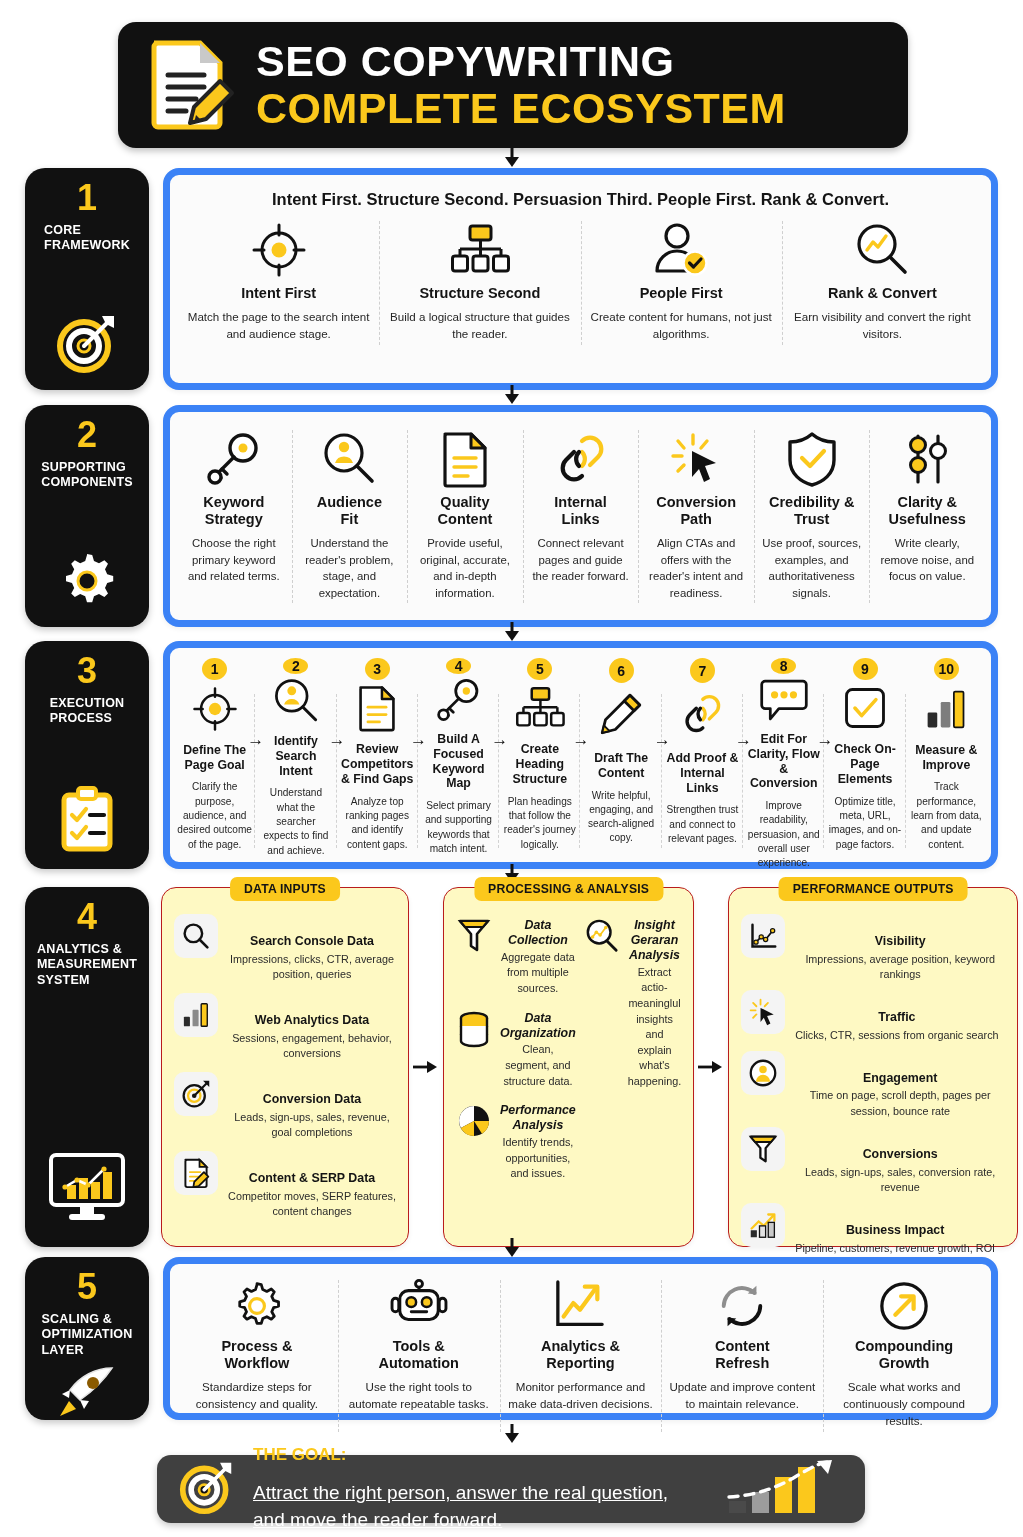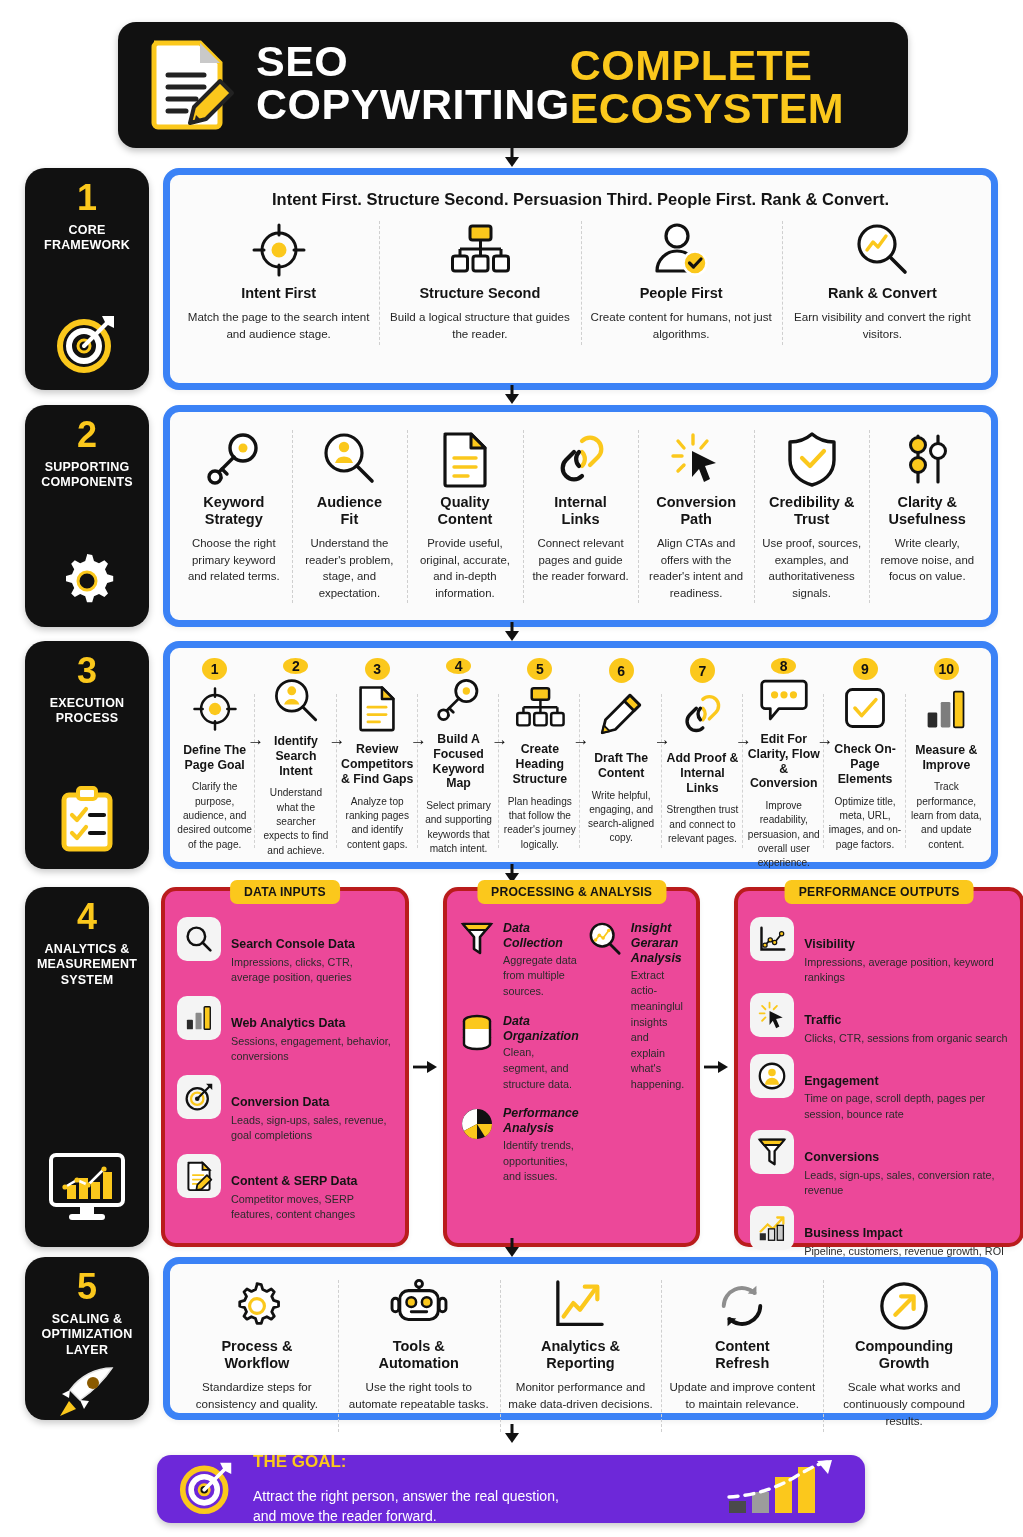--- a/index.html
+++ b/index.html
@@ -13,38 +13,38 @@
   }
   .page { width: 1023px; height: 1537px; padding: 0; position: relative; }
 
   
   .header {
     position: absolute; left: 118px; top: 22px; width: 790px; height: 126px;
     background: #111111; border-radius: 18px;
     display: flex; align-items: center; gap: 22px; padding: 0 28px;
     box-shadow: 0 3px 7px rgba(0,0,0,.25);
   }
-  .header .title-wrap { display: flex; flex-direction: row; line-height: 1.0; }
+  .header .title-wrap { display: flex; flex-direction: column; line-height: 1.0; }
   .t1 { color: #ffffff; font-size: 43px; font-weight: 700; letter-spacing: .5px; }
   .t2 { color: #FBC81C; font-size: 43px; font-weight: 700; letter-spacing: .5px; margin-top: 4px; }
 
   
   .conn { position: absolute; left: 501px; width: 22px; display: flex; justify-content: center; }
 
   
   .section { position: absolute; display: flex; align-items: stretch; }
   .badge {
     width: 124px; background: #111111; border-radius: 20px;
     display: flex; flex-direction: column; align-items: center;
     padding: 12px 8px 12px; color: #fff; flex: 0 0 124px;
     box-shadow: 0 3px 7px rgba(0,0,0,.22);
   }
   .badge .num { color: #FBC81C; font-size: 36px; font-weight: 700; line-height: 1; }
   .badge .lbl {
-    font-size: 12.5px; font-weight: 700; text-align: center; line-height: 1.22;
+    font-size: 12.5px; font-weight: 700; text-align: left; line-height: 1.22;
     margin-top: 7px; letter-spacing: .2px;
   }
   .badge .bicon { margin-top: auto; padding-top: 8px; }
 
   .panel {
     flex: 1; margin-left: 14px; background: #fbfbfb;
     border: 7px solid #3b82f6; border-radius: 16px;
     box-shadow: 0 2px 5px rgba(0,0,0,.06);
   }
 
@@ -96,23 +96,24 @@
   }
 
   
   #sec4 { left: 25px; top: 887px; width: 973px; height: 360px; }
   #sec4 .badge { padding-bottom: 20px; }
   #sec4 .panel {
     background: none; border: none; box-shadow: none; margin-left: 12px;
     display: flex; align-items: stretch; gap: 0;
   }
   .subpanel {
-    position: relative; background: #ec4899; border: 4px solid #b91c1c;
+    position: relative; background: #fef9c3; border: 1px solid #b91c1c;
     border-radius: 15px; padding: 26px 12px 10px;
     box-shadow: 0 2px 5px rgba(0,0,0,.06);
+    text-align: center;
   }
   .sp-tag {
     position: absolute; top: -11px; left: 50%; transform: translateX(-50%);
     background: #FBC81C; color: #141414; font-size: 12.2px; font-weight: 700;
     padding: 5px 14px; border-radius: 7px; white-space: nowrap; letter-spacing: .2px;
   }
   .hconn { display: flex; align-items: center; justify-content: center; width: 34px; flex: 0 0 34px; }
   .hconn svg { display:block; }
   .ditem { display: flex; gap: 10px; align-items: flex-start; margin-bottom: 11px; }
   .dbox {
@@ -131,26 +132,26 @@
   
   #sec5 { left: 25px; top: 1257px; width: 973px; height: 163px; }
   #sec5 .panel { padding: 8px 6px 8px; }
   #sec5 .cell .ic { height: 56px; }
   #sec5 .cell .h { font-size: 14.5px; }
   #sec5 .cell .d { font-size: 11.6px; }
 
   
   .goal {
     position: absolute; left: 157px; top: 1455px; width: 708px; height: 68px;
-    background: #6d28d9; border-radius: 14px;
+    background: #404040; border-radius: 14px;
     display: flex; align-items: center; gap: 18px; padding: 0 22px;
     box-shadow: 0 3px 7px rgba(0,0,0,.22);
   }
   .goal .gt { color: #FBC81C; font-size: 17px; font-weight: 700; }
-  .goal .gd { color: #ffffff; font-size: 14px; line-height: 1.38; margin-top: 15px; }
+  .goal .gd { color: #ffffff; font-size: 19px; line-height: 1.38; margin-top: 15px; text-decoration: underline; }
   .goal .gspacer { flex: 1; }
   svg { overflow: visible; }
 </style>
 </head>
 <body>
 
 <div class="page">
 
   <div class="header">
     <span>

